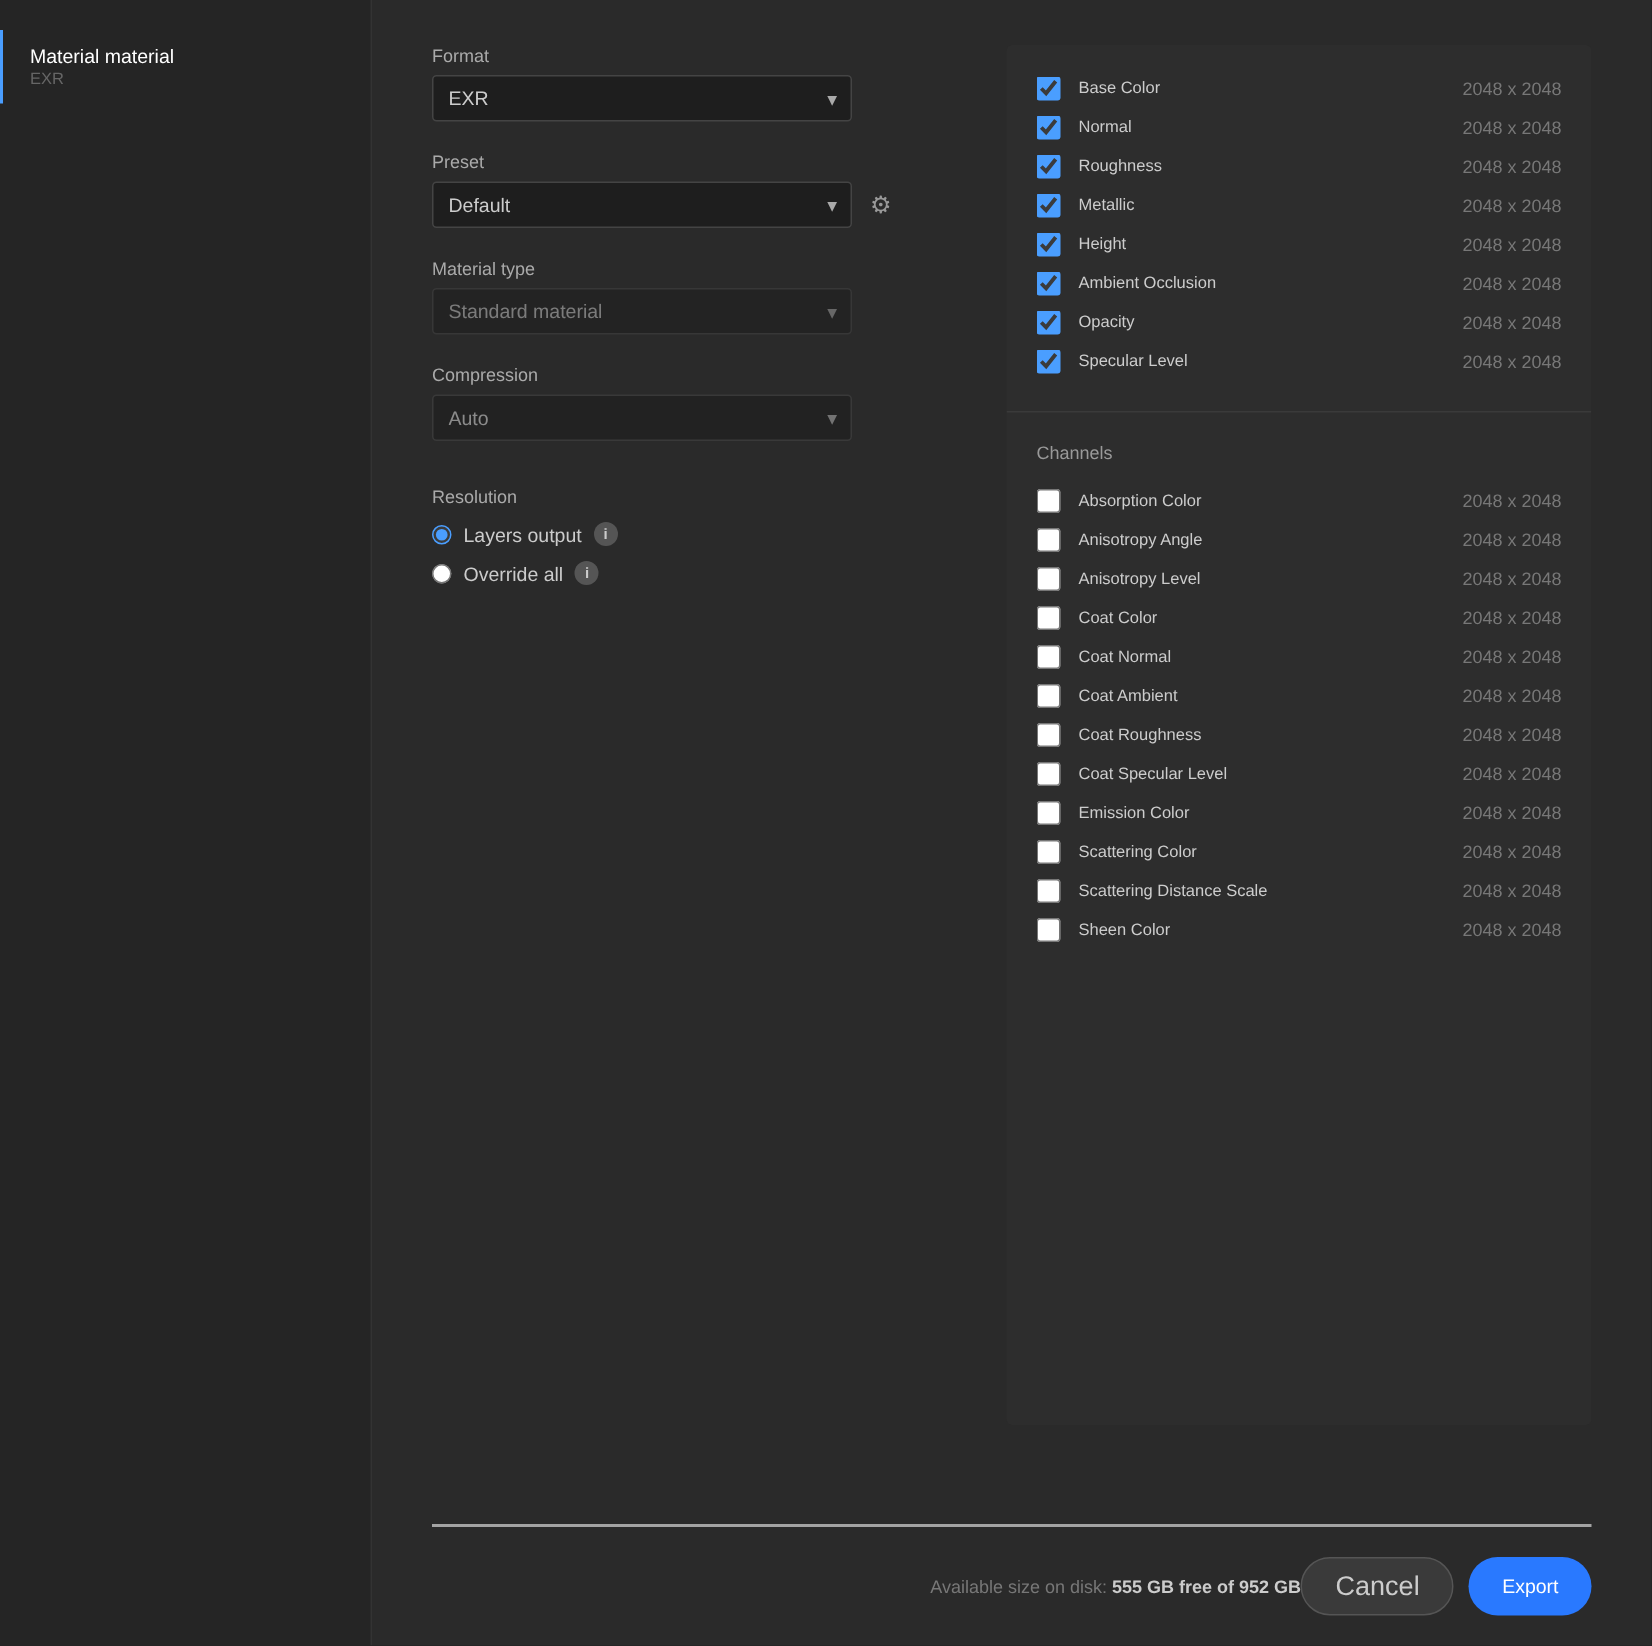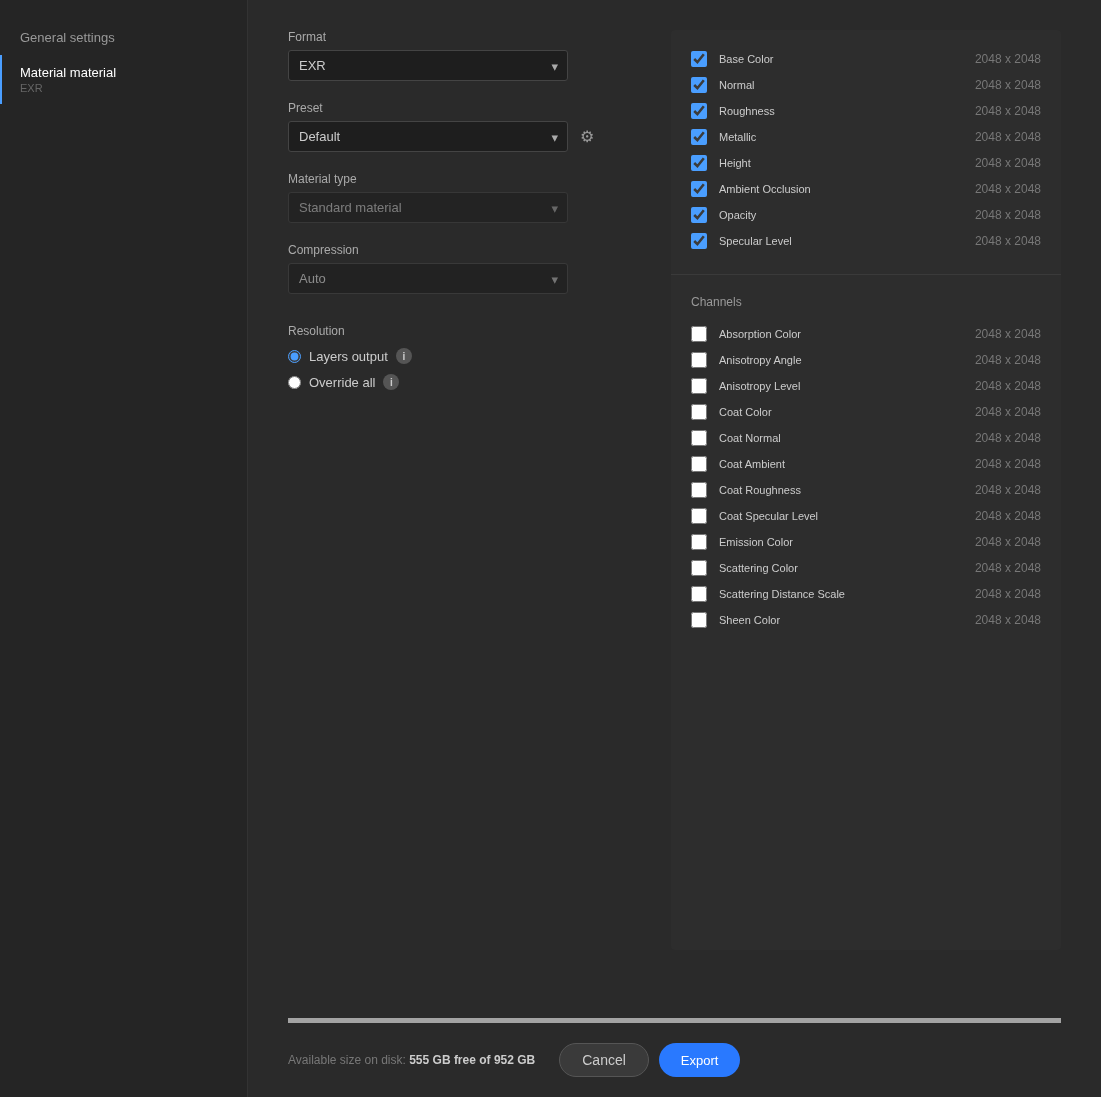--- a/index.html
+++ b/index.html
@@ -196,45 +196,44 @@
     }
     .channels-scroll::-webkit-scrollbar-thumb {
       background: #555;
       border-radius: 3px;
     }
 
     
     .footer {
       display: flex;
       align-items: center;
-      justify-content: flex-start;
+      justify-content: flex-end;
       padding-top: 20px;
-      border-top: 5px solid #a3a3a3;
+      border-top: 2px solid #a3a3a3;
       margin-top: 20px;
-      gap: 24px;
     }
     .disk-info {
       color: #777;
       font-size: 12px;
     }
     .disk-info strong {
       color: #ccc;
     }
     .footer-buttons {
       display: flex;
       gap: 10px;
     }
     .btn-cancel {
       background: #3a3a3a;
       border: 1px solid #555;
       color: #ccc;
       padding: 8px 22px;
       border-radius: 20px;
       cursor: pointer;
-      font-size: 14px;
+      font-size: 18px;
     }
     .btn-export {
       background: #2979ff;
       border: none;
       color: #fff;
       padding: 8px 22px;
       border-radius: 20px;
       cursor: pointer;
       font-size: 13px;
       font-weight: 400;
@@ -249,23 +248,20 @@
     .left-panel {
       flex: 1;
       display: flex;
       flex-direction: column;
     }
   </style>
 </head>
 <body>
 
 <div class="sidebar">
-<div class="sidebar-item">
-      <div>General settings</div>
-    </div>
     <div class="sidebar-item active">
       <div>Material material</div>
       <div class="sub-label">EXR</div>
     </div>
   </div>
 
 <div class="main-content">
   <div class="content-area">
     <div class="left-panel">
 

